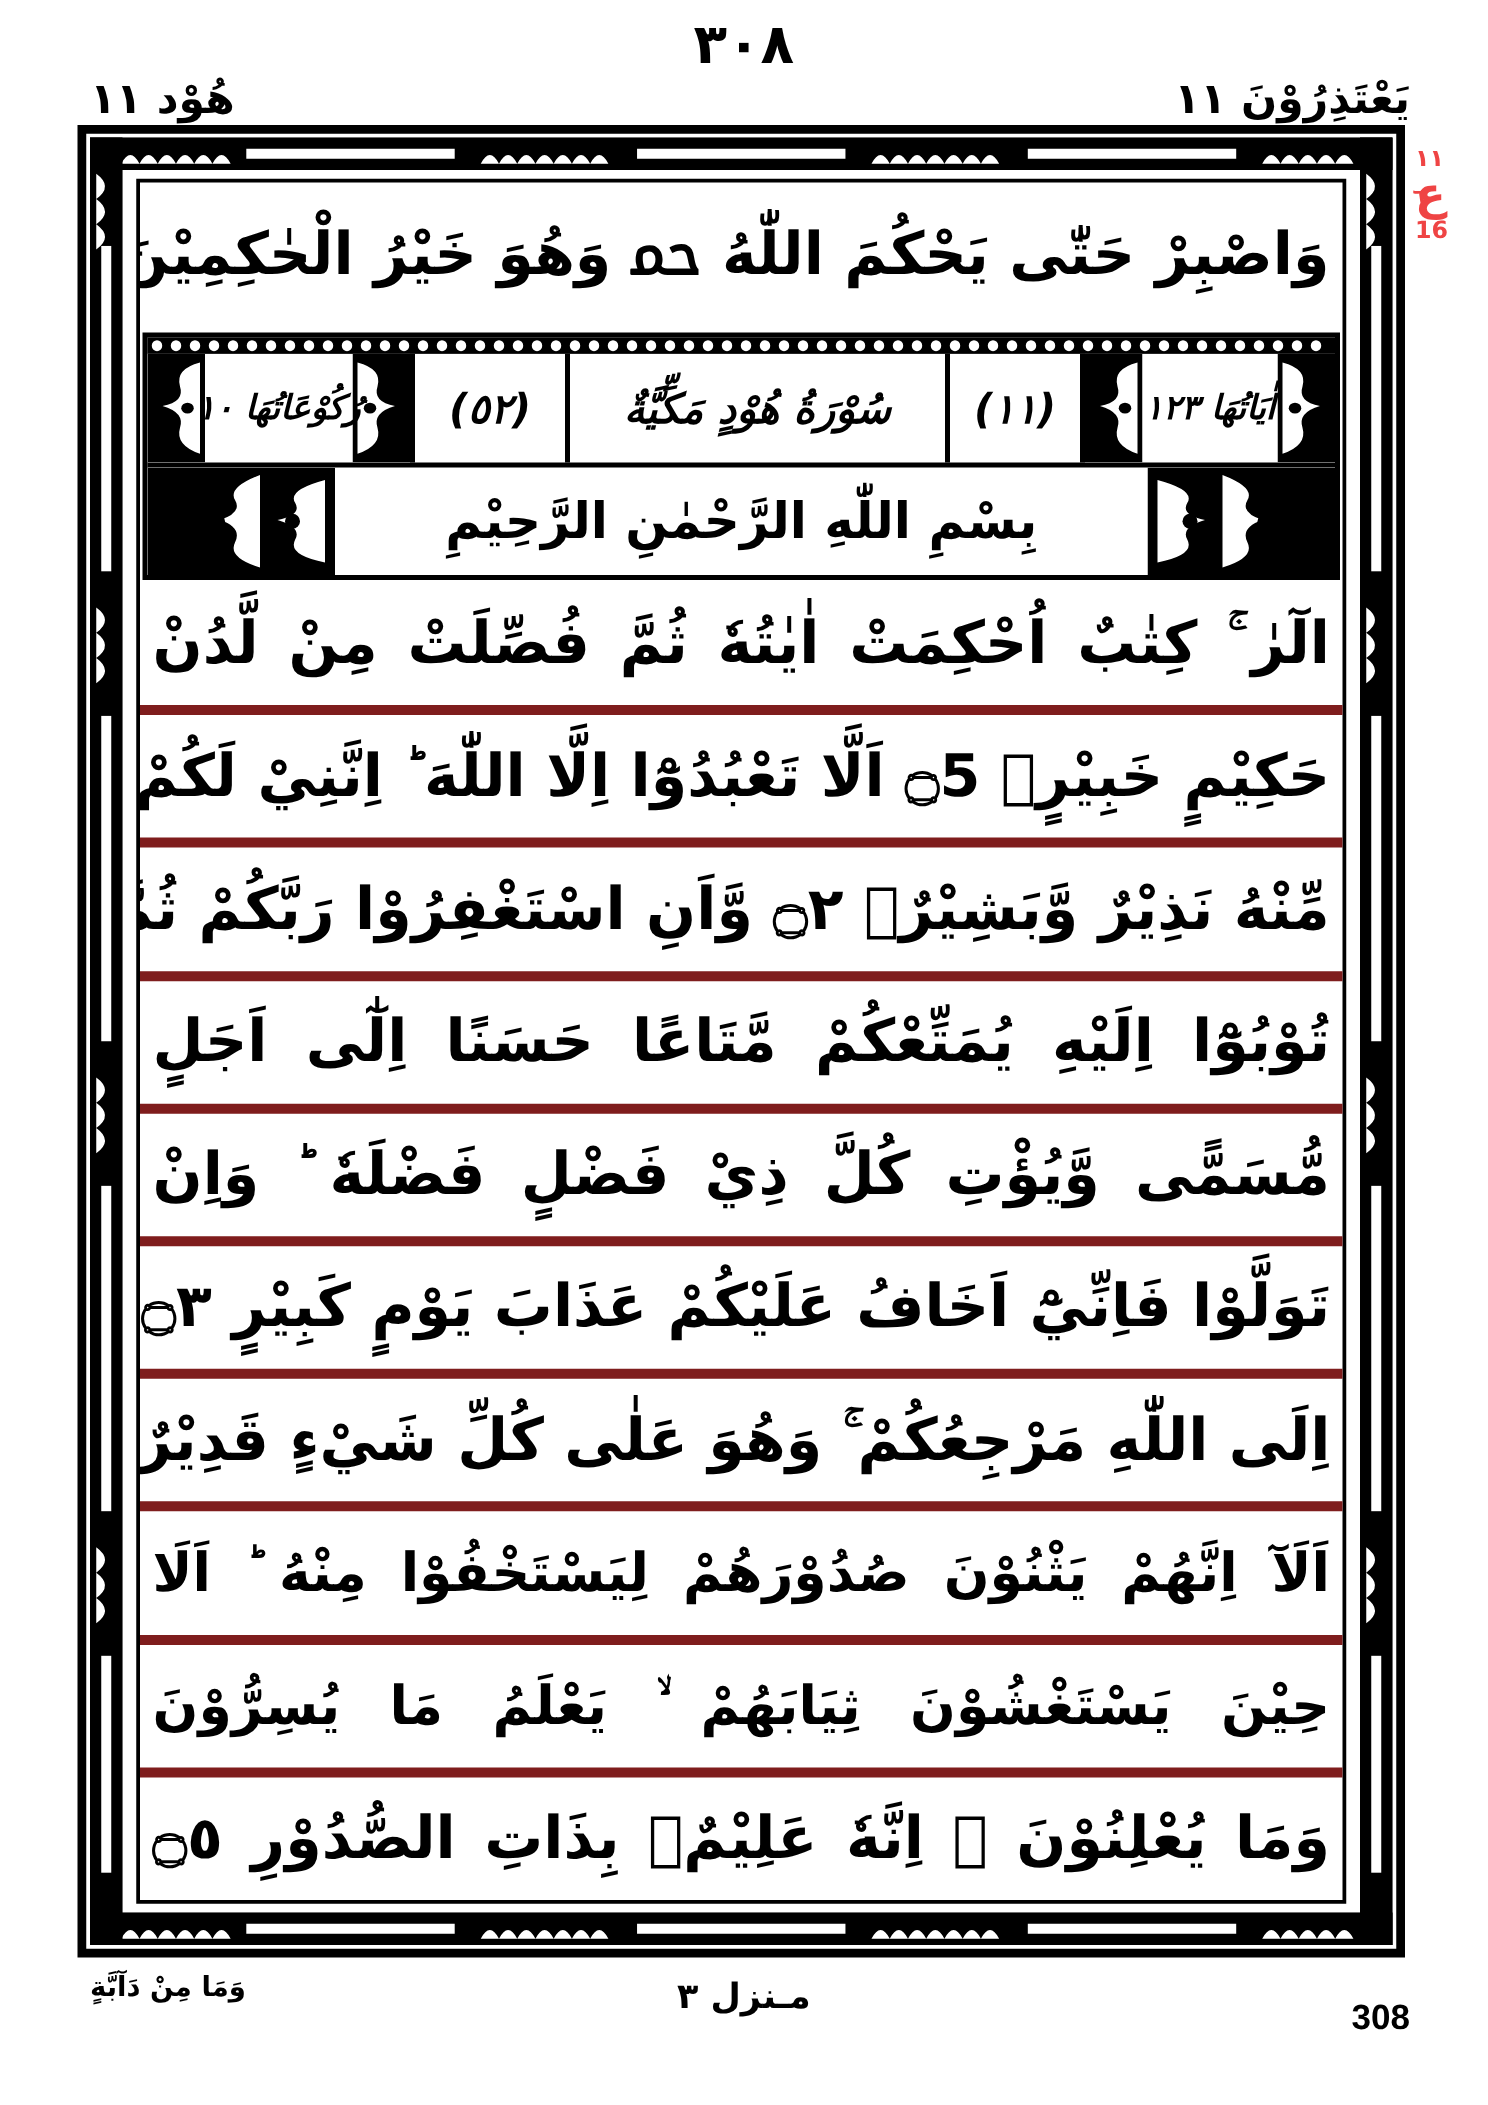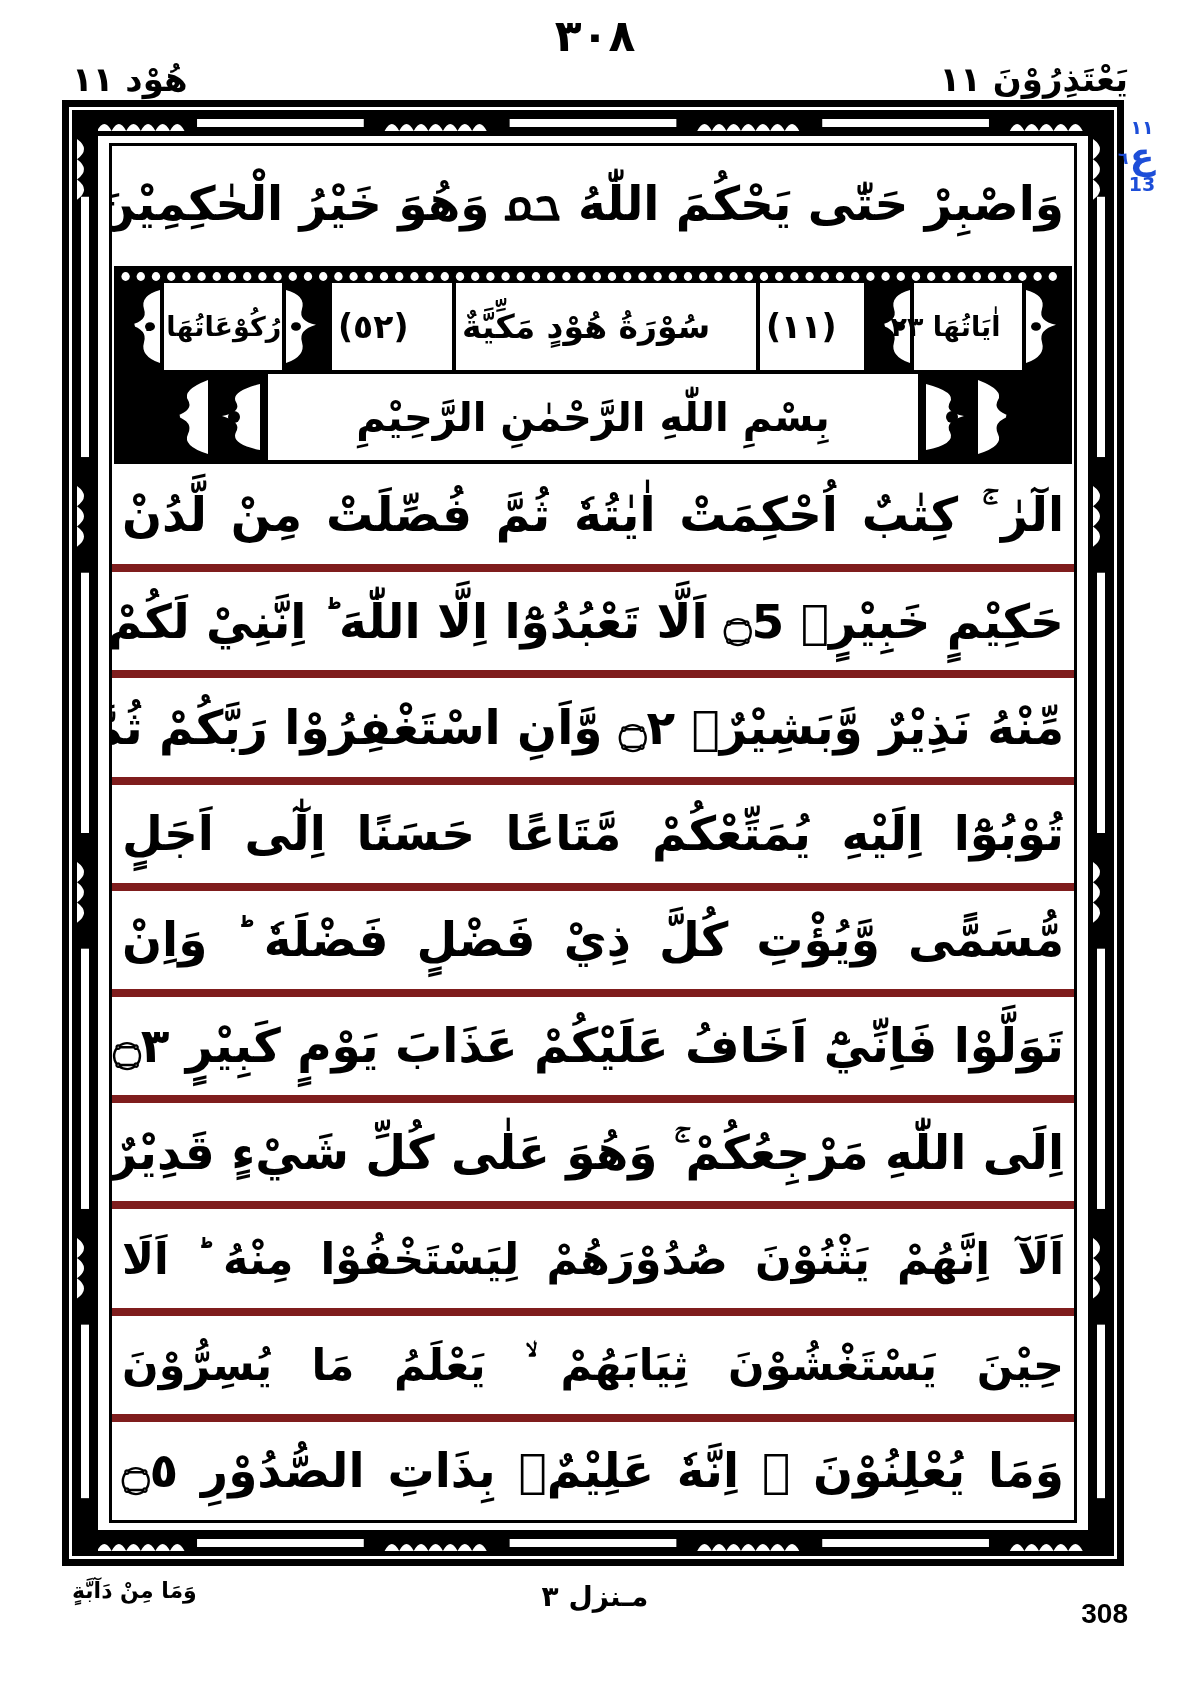--- a/index.html
+++ b/index.html
@@ -116,23 +116,24 @@
   }
   .bead-row svg{display:block;width:100%;height:100%;}
 
   .banner-top{
     flex:1 1 auto;display:flex;align-items:stretch;
     border-bottom:4px solid #000;
     position:relative;
   }
   .cart{
     position:relative;
-    display:flex;align-items:center;justify-content:flex-end;
+    display:flex;align-items:center;justify-content:center;
     border-left:4px solid #000;
     overflow:hidden;
+    font-style:italic;
   }
   .cart:last-child{border-left:none;}
   .cart .orn-l,.cart .orn-r{
     position:absolute;top:0;bottom:0;width:46px;
   }
   .cart .orn-l{left:0;}
   .cart .orn-r{right:0;}
   .cart .orn-l svg,.cart .orn-r svg{width:100%;height:100%;display:block;}
   .cart-label{
     font-size:27px;font-weight:bold;white-space:nowrap;z-index:2;
@@ -157,24 +158,24 @@
   }
   .bm-orn{
     position:absolute;top:0;bottom:0;width:150px;
   }
   .bm-orn.l{left:0;}
   .bm-orn.r{right:0;}
   .bm-orn svg{width:100%;height:100%;display:block;}
 
   
   .ruku-mark{
-    position:absolute;right:26px;top:118px;
-    width:44px;text-align:center;
+    position:absolute;right:14px;top:118px;
+    width:44px;text-align:left;
     font-weight:bold;line-height:1;
-    color:#1d4ed8;
+    color:#ef4444;
   }
   .ruku-mark .rm-top{font-size:19px;}
   .ruku-mark .rm-mid{font-size:36px;margin:1px 0;position:relative;}
   .ruku-mark .rm-side{
     position:absolute;font-size:17px;left:-2px;top:12px;
   }
   .ruku-mark .rm-bot{font-size:19px;}
 
   
   .footer{
@@ -476,21 +477,21 @@
       <div class="aline">
         <div class="atext">وَمَا يُعْلِنُوْنَ ۚ اِنَّهٗ عَلِيْمٌۢ بِذَاتِ الصُّدُوْرِ ۝٥</div>
       </div>
 
     </div>
   </div>
 
   <div class="ruku-mark">
     <div class="rm-top">١١</div>
     <div class="rm-mid">ع<span class="rm-side">٦</span></div>
-    <div class="rm-bot">13</div>
+    <div class="rm-bot">16</div>
   </div>
 
   <div class="footer">
     <div class="ft-catch">وَمَا مِنْ دَآبَّةٍ</div>
     <div class="ft-manzil">مـنزل ٣</div>
     <div class="ft-page">308</div>
   </div>
 
 </div>
 

